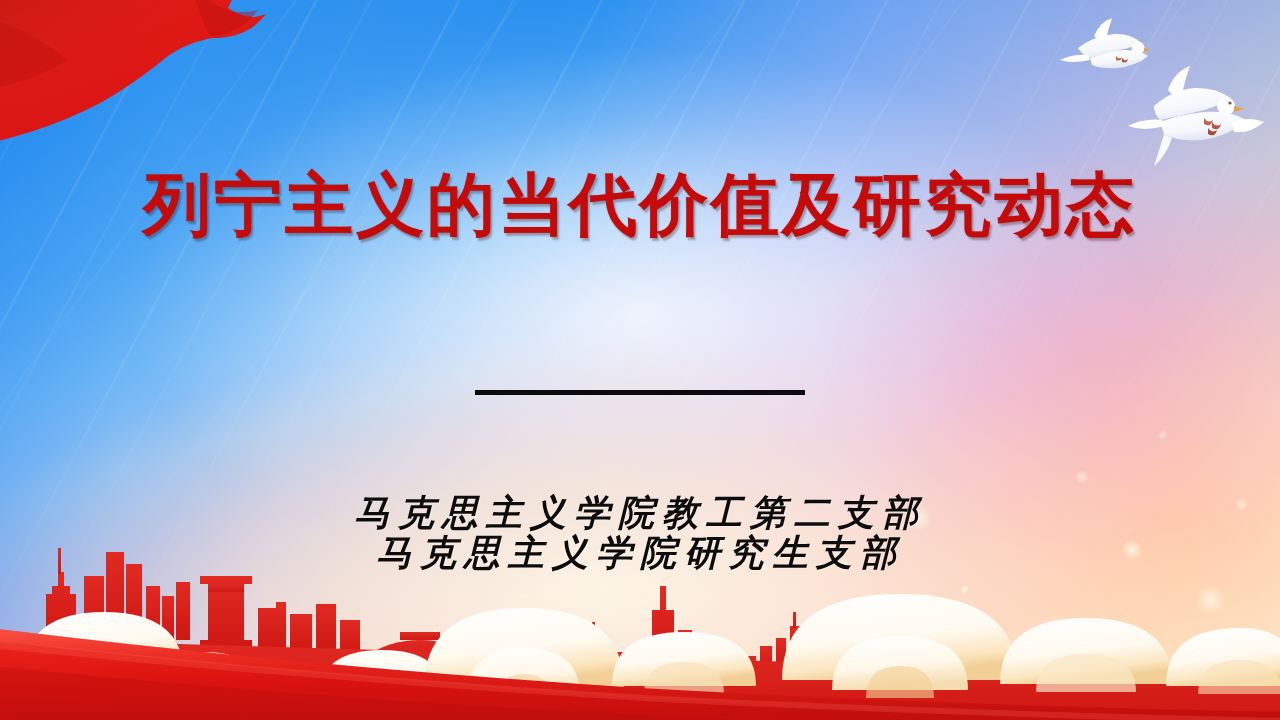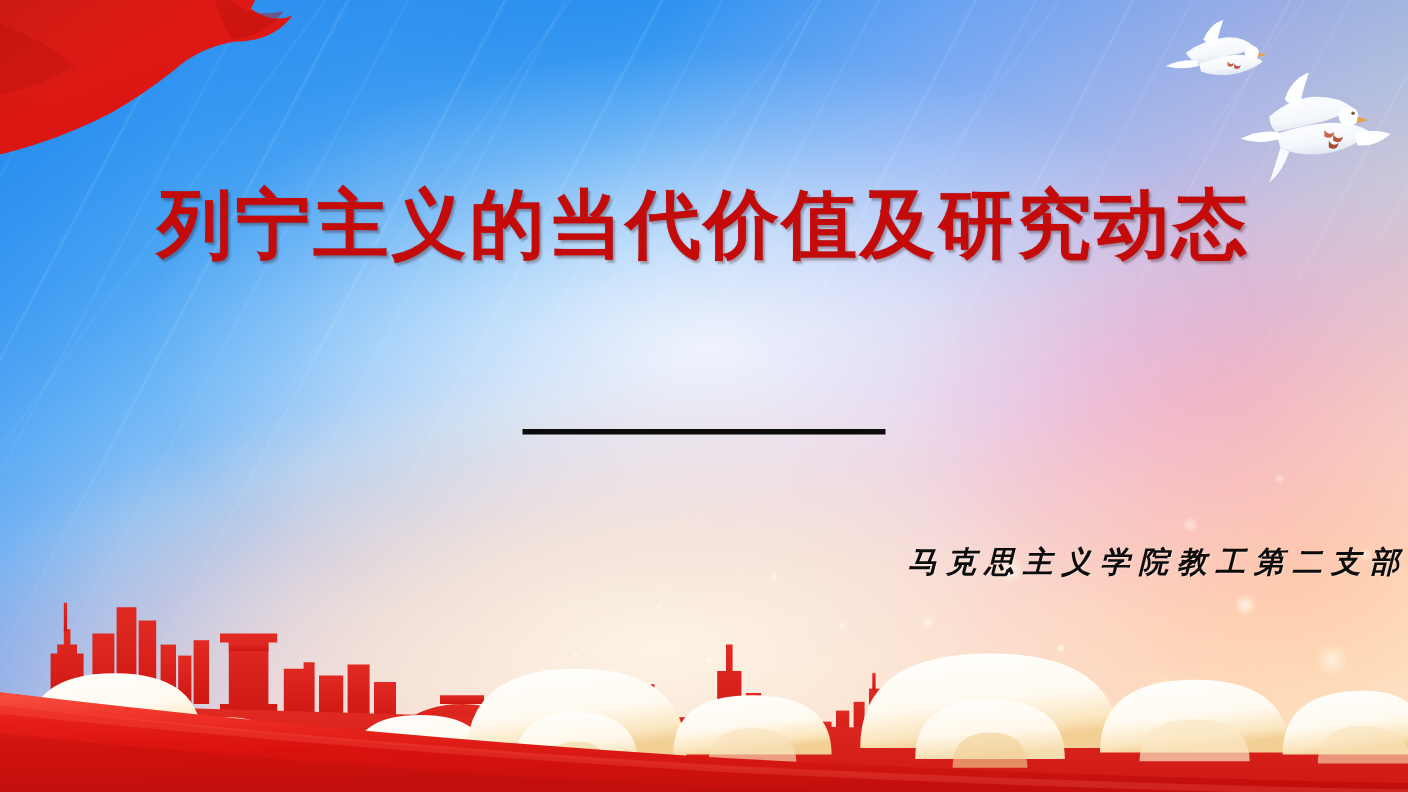--- a/index.html
+++ b/index.html
@@ -159,26 +159,25 @@
   }
 
   #org-wrap{
     position:absolute;left:0;right:0;top:492px;
     text-align:center;
   }
   .org-line{
     font-family:"DejaVu Serif","Liberation Serif",serif;
     font-weight:700;
     font-style:italic;
-    font-size:27px;
+    font-size:36px;
     line-height:40px;
     letter-spacing:8px;
     color:#0c0c0c;
     text-shadow:1px 1px 0 rgba(255,255,255,.30);
-    text-align:right;
   }
 </style>
 </head>
 <body>
 
 <div id="slide">
 
   <div class="layer sky-base"></div>
   <div class="layer sky-leftblue"></div>
   <div class="layer sky-rightwarm"></div>
@@ -409,17 +408,18 @@
   <div class="text-layer">
 
     <div id="title">列宁主义的当代价值及研究动态</div>
 
     <div id="presenter-wrap">
       <span id="presenter-rule"></span>
     </div>
 
     <div id="org-wrap">
       <div class="org-line">马克思主义学院教工第二支部</div>
+      <div class="org-line">马克思主义学院研究生支部</div>
     </div>
 
   </div>
 
 </div>
 
 </body></html>

